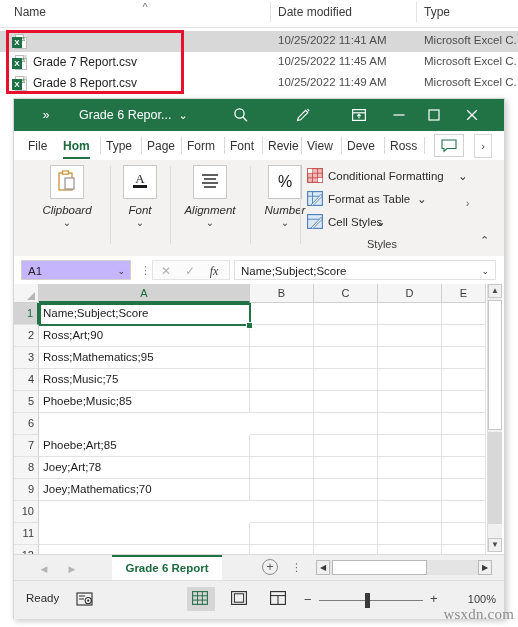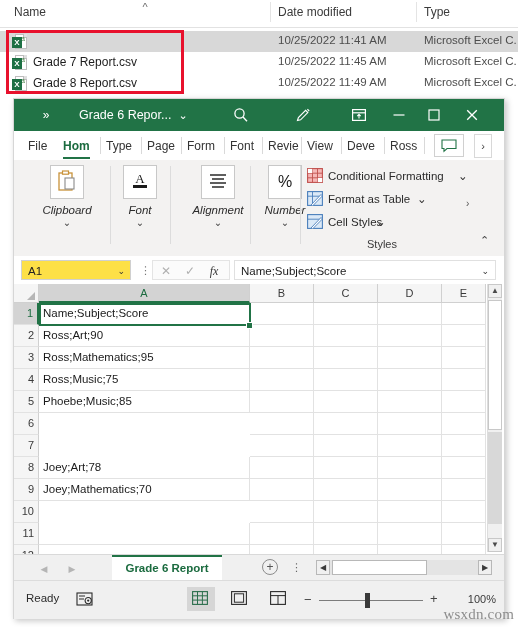--- a/index.html
+++ b/index.html
@@ -343,21 +343,21 @@
     left: 0; top: 157px;
     width: 490px; height: 28px;
     background: #ffffff;
     border-bottom: 1px solid #d7d7d7;
   }
   .namebox {
     position: absolute;
     left: 7px; top: 4px;
     width: 110px; height: 20px;
     border: 1px solid #d0d0d0;
-    background: #fde047;
+    background: #c4b5fd;
     box-sizing: border-box;
   }
   .namebox-text {
     position: absolute;
     left: 6px; top: 2px;
     font-size: 11.5px;
     color: #222222;
     line-height: 16px;
   }
   .namebox-caret {
@@ -848,21 +848,21 @@
         <svg width="22" height="22" viewBox="0 0 22 22" style="position:absolute;left:5px;top:4px">
           <text x="11" y="13" font-size="13" text-anchor="middle" fill="#1a1a1a" font-family="Liberation Serif, serif">A</text>
           <rect x="4" y="15" width="14" height="3" fill="#1a1a1a"></rect>
         </svg>
       </div>
       <div class="rgroup-label">Font</div>
       <div class="rgroup-caret">⌄</div>
     </div>
     <div class="rgroup-sep" style="left:156px"></div>
 
-    <div class="rgroup" style="left:168px; width:72px">
+    <div class="rgroup" style="left:160px; width:72px">
       <div class="rgroup-btn">
         <svg width="22" height="22" viewBox="0 0 22 22" style="position:absolute;left:5px;top:5px">
           <line x1="3" y1="4" x2="19" y2="4" stroke="#1a1a1a" stroke-width="1.4"></line>
           <line x1="5" y1="8" x2="17" y2="8" stroke="#1a1a1a" stroke-width="1.4"></line>
           <line x1="3" y1="12" x2="19" y2="12" stroke="#1a1a1a" stroke-width="1.4"></line>
           <line x1="5" y1="16" x2="17" y2="16" stroke="#1a1a1a" stroke-width="1.4"></line>
         </svg>
       </div>
       <div class="rgroup-label">Alignment</div>
       <div class="rgroup-caret">⌄</div>
@@ -965,20 +965,21 @@
     <div class="rowhead" style="top:195px">9</div>
     <div class="rowhead" style="top:217px">10</div>
     <div class="rowhead" style="top:239px">11</div>
     <div class="rowhead" style="top:261px">12</div>
 
     <div class="gcell" style="left:25px; top:19px;  width:211px">Name;Subject;Score</div>
     <div class="gcell" style="left:25px; top:41px;  width:211px">Ross;Art;90</div>
     <div class="gcell" style="left:25px; top:63px;  width:211px">Ross;Mathematics;95</div>
     <div class="gcell" style="left:25px; top:85px;  width:211px">Ross;Music;75</div>
     <div class="gcell" style="left:25px; top:107px; width:211px">Phoebe;Music;85</div>
+    <div class="gcell" style="left:25px; top:151px; width:211px">Phoebe;Art;85</div>
     <div class="gcell" style="left:25px; top:173px; width:211px">Joey;Art;78</div>
     <div class="gcell" style="left:25px; top:195px; width:211px">Joey;Mathematics;70</div>
     <div class="gcell" style="left:25px; top:239px; width:211px"></div>
     <div class="gcell" style="left:25px; top:261px; width:211px"></div>
 
     <div class="gcell" style="left:236px; top:19px;  width:64px"></div>
     <div class="gcell" style="left:236px; top:41px;  width:64px"></div>
     <div class="gcell" style="left:236px; top:63px;  width:64px"></div>
     <div class="gcell" style="left:236px; top:85px;  width:64px"></div>
     <div class="gcell" style="left:236px; top:107px; width:64px"></div>

